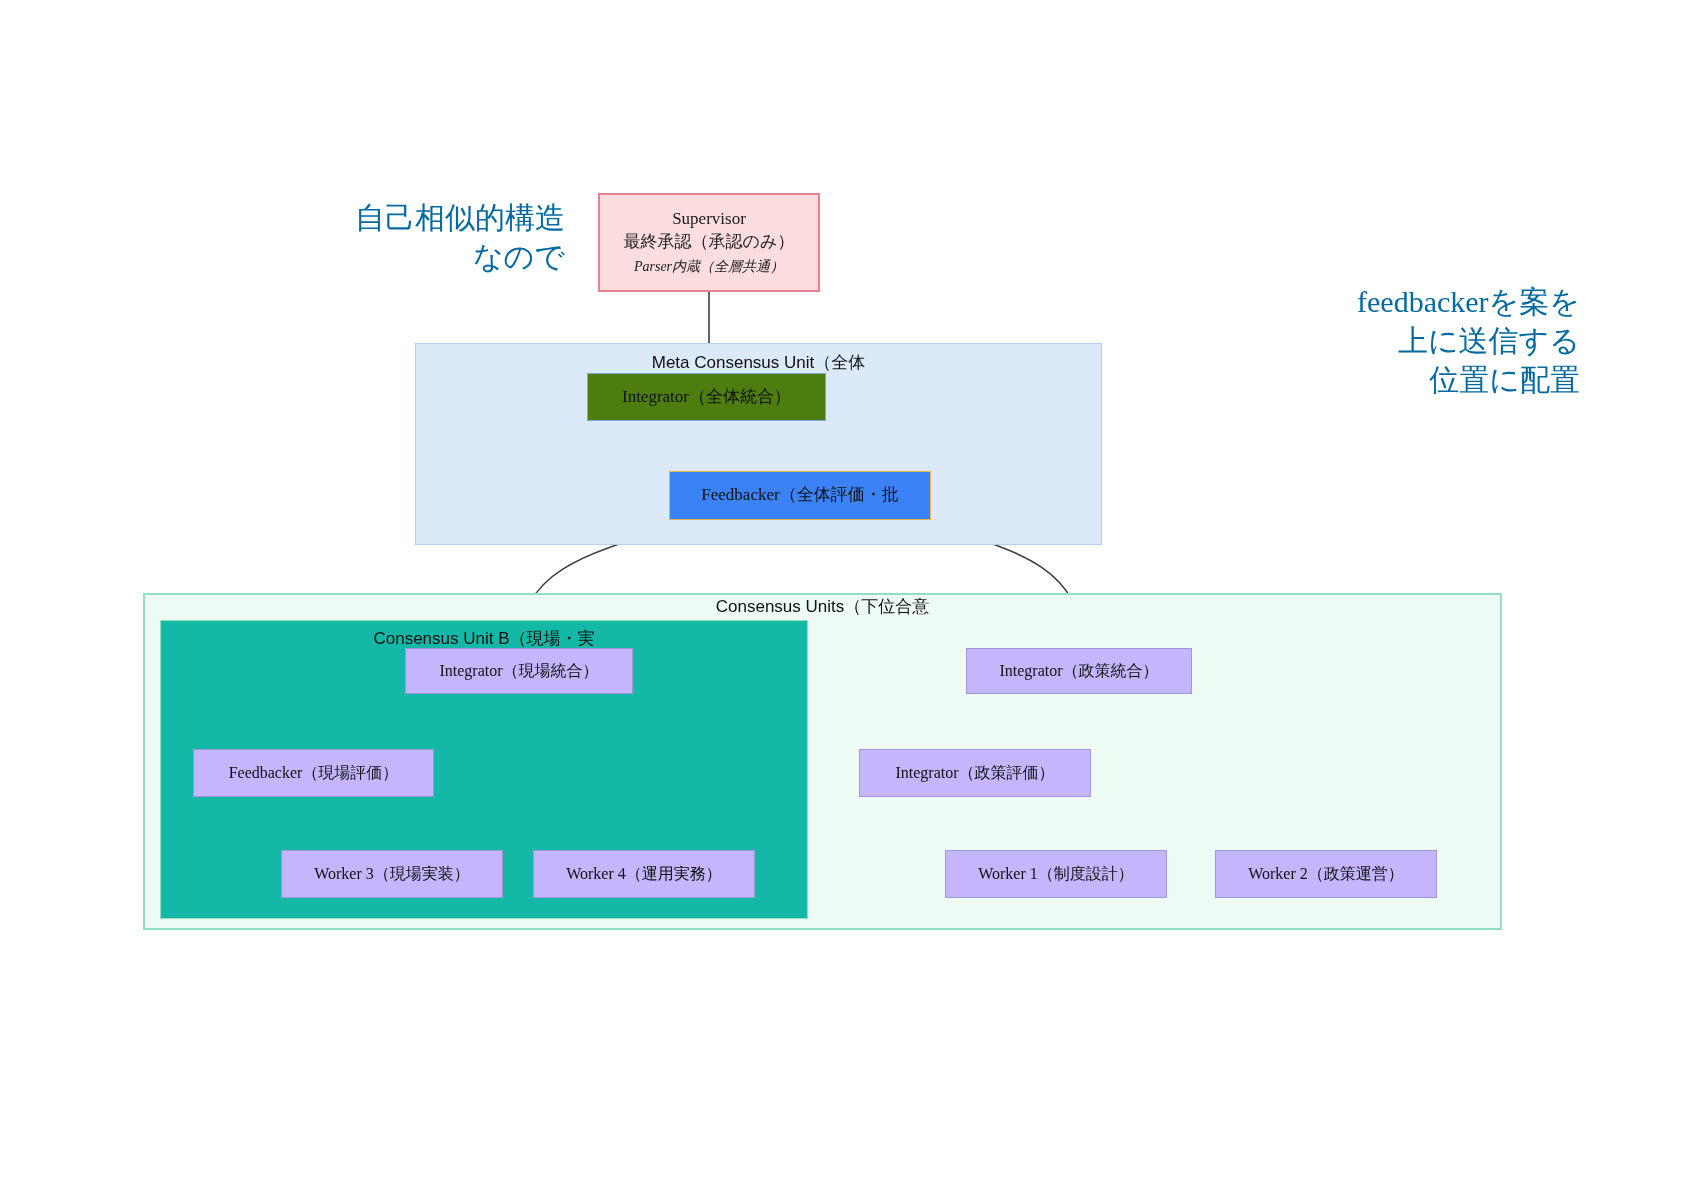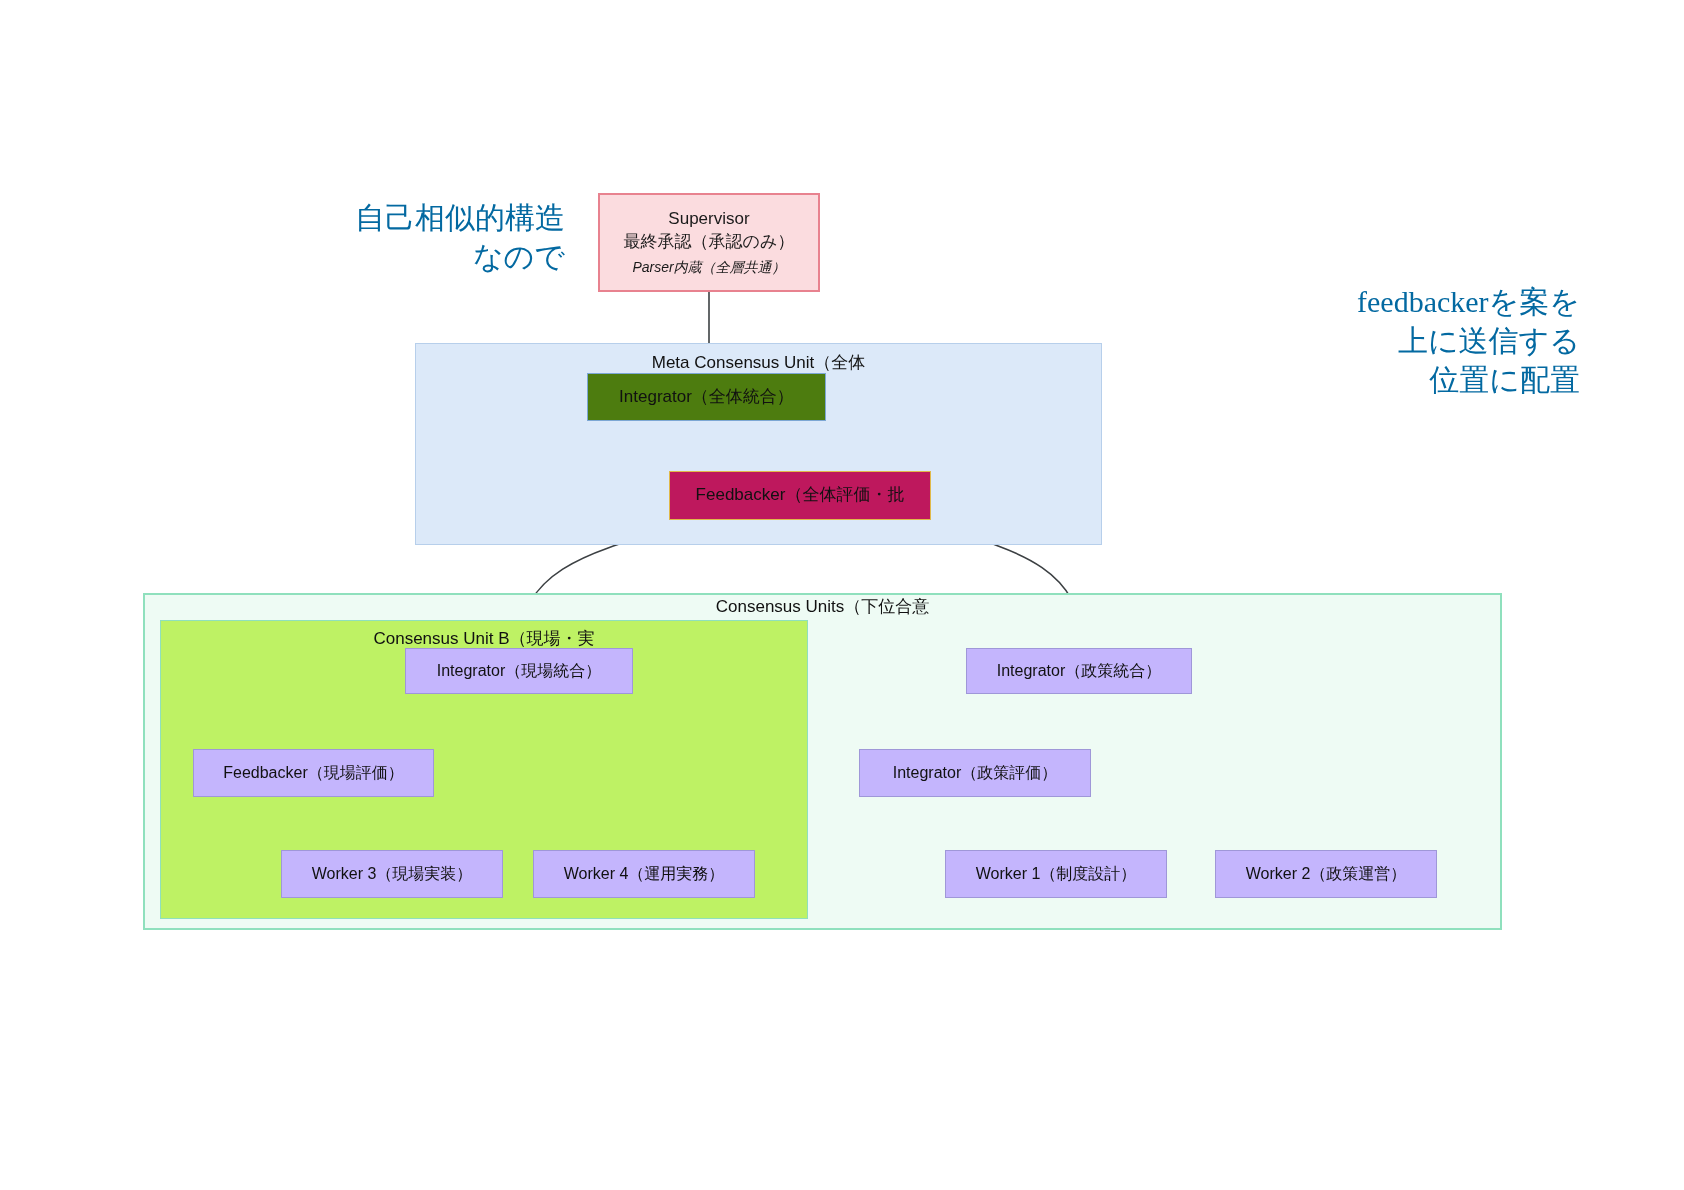--- a/index.html
+++ b/index.html
@@ -18,20 +18,21 @@
     position:absolute;
     box-sizing:border-box;
     display:flex;
     flex-direction:column;
     align-items:center;
     justify-content:center;
     text-align:center;
     overflow:hidden;
     white-space:nowrap;
     line-height:1.35;
+    font-family:Liberation Serif, serif;
   }
 
   
   .container{
     position:absolute;
     box-sizing:border-box;
   }
   .container > .ctitle{
     position:absolute;
     left:0;right:0;
@@ -44,42 +45,42 @@
 
   .meta-unit{
     background:#dce9f9;
     border:1px solid #b7cfeb;
   }
   .consensus-units{
     background:#eefbf4;
     border:2px solid #8fe0bd;
   }
   .sub-unit{
-    background:#bef264;
+    background:#14b8a6;
     border:1px solid #8fe0bd;
   }
 
   .supervisor{
     background:#fbdcdf;
     border:2px solid #e8828f;
     font-size:16px;
     color:#1a1a1a;
   }
   .supervisor .l3{font-style:italic;font-size:14px;margin-top:4px;}
   .supervisor .l1{font-size:17px;}
   .supervisor .l2{font-size:17px;}
 
   .integrator-meta{
     background:#4d7c0f;
     border:1px solid #7da7d4;
     font-size:17px;
     color:#111111;
   }
   .feedbacker-meta{
-    background:#be185d;
+    background:#3b82f6;
     border:1px solid #e0b94a;
     font-size:17px;
     color:#111111;
   }
   .lav{
     background:#c4b5fd;
     border:1px solid #9f97d8;
     font-size:16px;
     color:#111111;
   }

